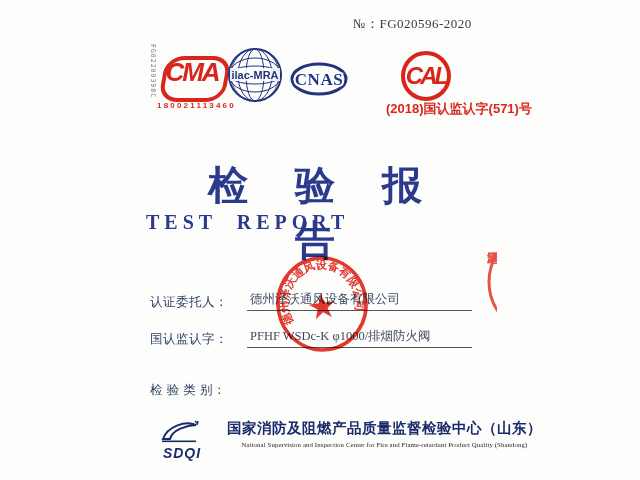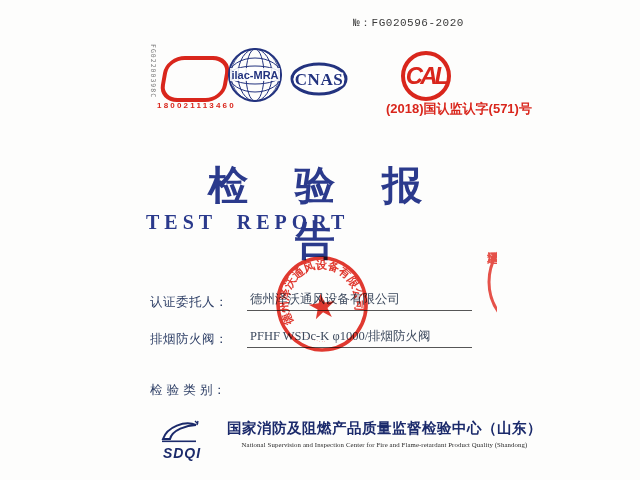--- a/index.html
+++ b/index.html
@@ -1,21 +1,21 @@
 <!DOCTYPE html>
 <html><head>
 <meta charset="utf-8">
 <style>
   html,body{margin:0;padding:0;background:#fdfdfc;}
   .sheet{position:relative;width:640px;height:480px;background:#fdfdfc;overflow:hidden;
          font-family:"Liberation Serif","DejaVu Serif",serif;color:#333;}
   .abs{position:absolute;}
 
   
-  .report-no{left:353px;top:15px;font-size:11px;color:#3a3a3a;letter-spacing:.5px;font-family:Liberation Mono, monospace;}
+  .report-no{left:353px;top:15px;font-size:13px;color:#3a3a3a;letter-spacing:.5px;}
 
   
   .side-code{left:149px;top:44px;font-size:6.5px;color:#777;
              writing-mode:vertical-rl;letter-spacing:1px;font-family:"DejaVu Sans Mono",monospace;}
 
   
   .cma{left:160px;top:52px;width:64px;height:48px;}
   .cma-frame{position:absolute;left:2px;top:4px;width:58px;height:38px;border:4px solid #d9261c;
              border-radius:19px/17px;transform:skewX(-10deg);}
   .cma-text{position:absolute;left:0;top:5px;width:64px;text-align:center;color:#d9261c;
@@ -67,20 +67,21 @@
 <div class="sheet">
 
   <div class="abs report-no">
     <span>№：</span><span>FG020596-2020</span>
   </div>
 
   <div class="abs side-code">FG02200398C</div>
 
   <div class="abs cma">
     <div class="cma-frame"></div>
+    <div class="cma-text">CMA</div>
   </div>
   <div class="abs cma-no">180021113460</div>
 
   <svg class="abs ilac" width="56" height="56" viewBox="0 0 56 56">
     <circle cx="28" cy="28" r="26" fill="none" stroke="#23337f" stroke-width="2"></circle>
     <ellipse cx="28" cy="28" rx="9" ry="26" fill="none" stroke="#23337f" stroke-width="1"></ellipse>
     <ellipse cx="28" cy="28" rx="17" ry="26" fill="none" stroke="#23337f" stroke-width="1"></ellipse>
     <ellipse cx="28" cy="28" rx="24" ry="26" fill="none" stroke="#23337f" stroke-width="0.8"></ellipse>
     <ellipse cx="28" cy="28" rx="26" ry="9" fill="none" stroke="#23337f" stroke-width="1"></ellipse>
     <ellipse cx="28" cy="28" rx="26" ry="17" fill="none" stroke="#23337f" stroke-width="1"></ellipse>
@@ -101,21 +102,21 @@
   <div class="abs cal-caption">(2018)国认监认字(571)号</div>
 
   <div class="abs title-cn">检 验 报 告</div>
   <div class="abs title-en">TEST REPORT</div>
 
   <div class="abs row r1">
     <span class="lbl">认证委托人：</span>
     <span class="val">德州泽沃通风设备有限公司</span>
   </div>
   <div class="abs row r2">
-    <span class="lbl">排烟防火阀：</span>
+    <span class="lbl">国认监认字：</span>
     <span class="val">PFHF WSDc-K φ1000/排烟防火阀</span>
   </div>
   <div class="abs row r3">
     <span class="lbl">检 验 类 别：</span>
   </div>
 
   <svg class="abs stamp" width="96" height="100" viewBox="0 0 96 100">
     <ellipse cx="48" cy="50" rx="44" ry="46" fill="none" stroke="#e0281e" stroke-width="3.5"></ellipse>
     <path id="sealArc" d="M 17.2,64.4 A 34,35 0 1 1 78.8,64.4" fill="none"></path>
     <text font-family="Liberation Sans, sans-serif" font-size="11" font-weight="bold" fill="#e0281e">

